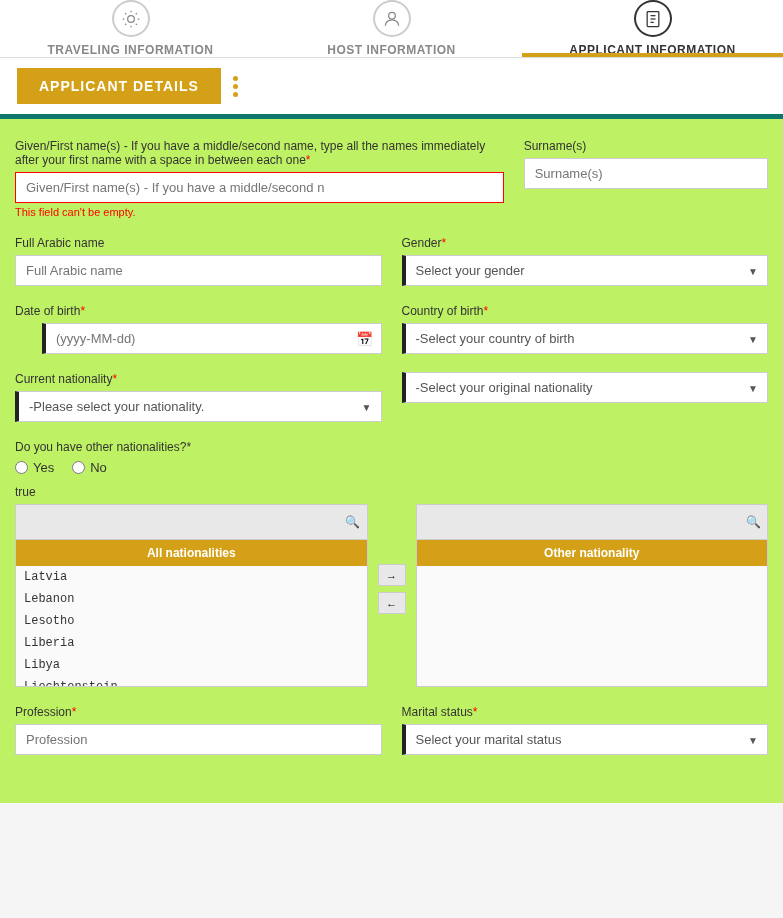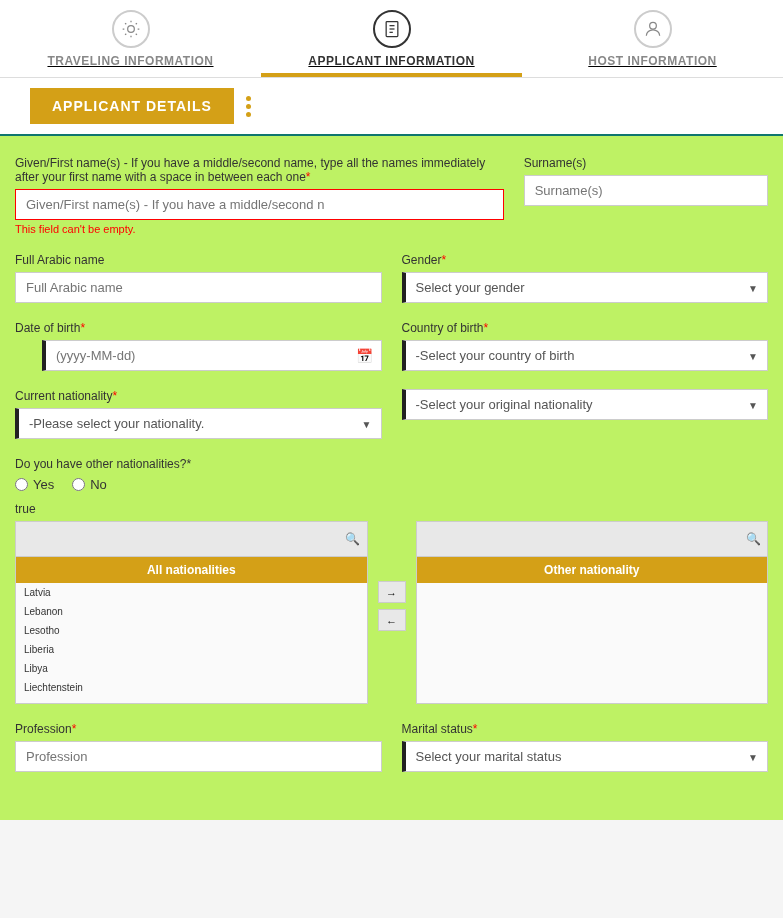--- a/index.html
+++ b/index.html
@@ -3,22 +3,21 @@
   <meta charset="utf-8">
   <style>
     * { box-sizing: border-box; margin: 0; padding: 0; }
     body { font-family: Arial, sans-serif; font-size: 13px; background: #f5f5f5; width: 783px; min-height: 918px; }
 
     
     .tabs-header {
       display: flex;
       background: #fff;
       border-bottom: 1px solid #ddd;
-      height: 78px;
-      text-decoration: underline;
+      height: 58px;
     }
     .tab-item {
       flex: 1;
       display: flex;
       flex-direction: column;
       align-items: center;
       justify-content: center;
       gap: 6px;
       cursor: pointer;
       position: relative;
@@ -56,23 +55,23 @@
     .tab-icon-circle svg {
       width: 20px;
       height: 20px;
     }
 
     
     .section-header {
       display: flex;
       align-items: center;
       background: #fff;
-      padding: 10px 30px;
+      padding: 10px 17px;
       margin-bottom: 0;
-      border-bottom: 2px solid #0f766e;
+      border-bottom: 5px solid #0f766e;
     }
     .section-title-btn {
       background: #d4a017;
       color: #fff;
       font-weight: bold;
       font-size: 14px;
       padding: 10px 22px;
       border: none;
       cursor: pointer;
       letter-spacing: 1px;
@@ -244,23 +243,24 @@
       height: 120px;
       overflow-y: auto;
       position: relative;
     }
     .list-items ul {
       list-style: none;
       padding: 0;
     }
     .list-items ul li {
       padding: 4px 8px;
-      font-size: 10px;
+      font-size: 12px;
       color: #333;
       cursor: pointer;
+      font-family: Liberation Mono, monospace;
     }
     
     .list-items::-webkit-scrollbar { width: 8px; }
     .list-items::-webkit-scrollbar-track { background: #eee; }
     .list-items::-webkit-scrollbar-thumb { background: #bbb; border-radius: 3px; }
 
     .list-arrows {
       display: flex;
       flex-direction: column;
       justify-content: center;
@@ -300,42 +300,42 @@
 <div class="tabs-header">
 
   <div class="tab-item">
     <div class="tab-icon-circle">
       <svg viewBox="0 0 24 24" fill="none" stroke="#888" stroke-width="1.5">
         <circle cx="12" cy="12" r="4"></circle>
         <path d="M12 2v2M12 20v2M2 12h2M20 12h2M4.9 4.9l1.4 1.4M17.7 17.7l1.4 1.4M4.9 19.1l1.4-1.4M17.7 6.3l1.4-1.4"></path>
       </svg>
     </div>
     <span>TRAVELING INFORMATION</span>
+  </div>
+
+  <div class="tab-item">
+    <div class="tab-icon-circle">
+      <svg viewBox="0 0 24 24" fill="none" stroke="#888" stroke-width="1.5">
+        <circle cx="12" cy="8" r="4"></circle>
+        <path d="M4 20c0-4 3.6-7 8-7s8 3 8 7"></path>
+      </svg>
+    </div>
+    <span>HOST INFORMATION</span>
   </div>
 
   <div class="tab-item active">
     <div class="tab-icon-circle" style="border-color:#333; background:#fff;">
       <svg viewBox="0 0 24 24" fill="none" stroke="#333" stroke-width="1.5">
         <rect x="5" y="3" width="14" height="18" rx="1"></rect>
         <line x1="9" y1="8" x2="15" y2="8"></line>
         <line x1="9" y1="12" x2="15" y2="12"></line>
         <line x1="9" y1="16" x2="13" y2="16"></line>
       </svg>
     </div>
     <span style="color:#333;">APPLICANT INFORMATION</span>
-  </div>
-
-  <div class="tab-item">
-    <div class="tab-icon-circle">
-      <svg viewBox="0 0 24 24" fill="none" stroke="#888" stroke-width="1.5">
-        <circle cx="12" cy="8" r="4"></circle>
-        <path d="M4 20c0-4 3.6-7 8-7s8 3 8 7"></path>
-      </svg>
-    </div>
-    <span>HOST INFORMATION</span>
   </div>
 </div>
 
 <div class="section-header">
   <button class="section-title-btn">APPLICANT DETAILS</button>
   <div class="section-dots">
     <div class="dot"></div>
     <div class="dot"></div>
     <div class="dot"></div>
   </div>

